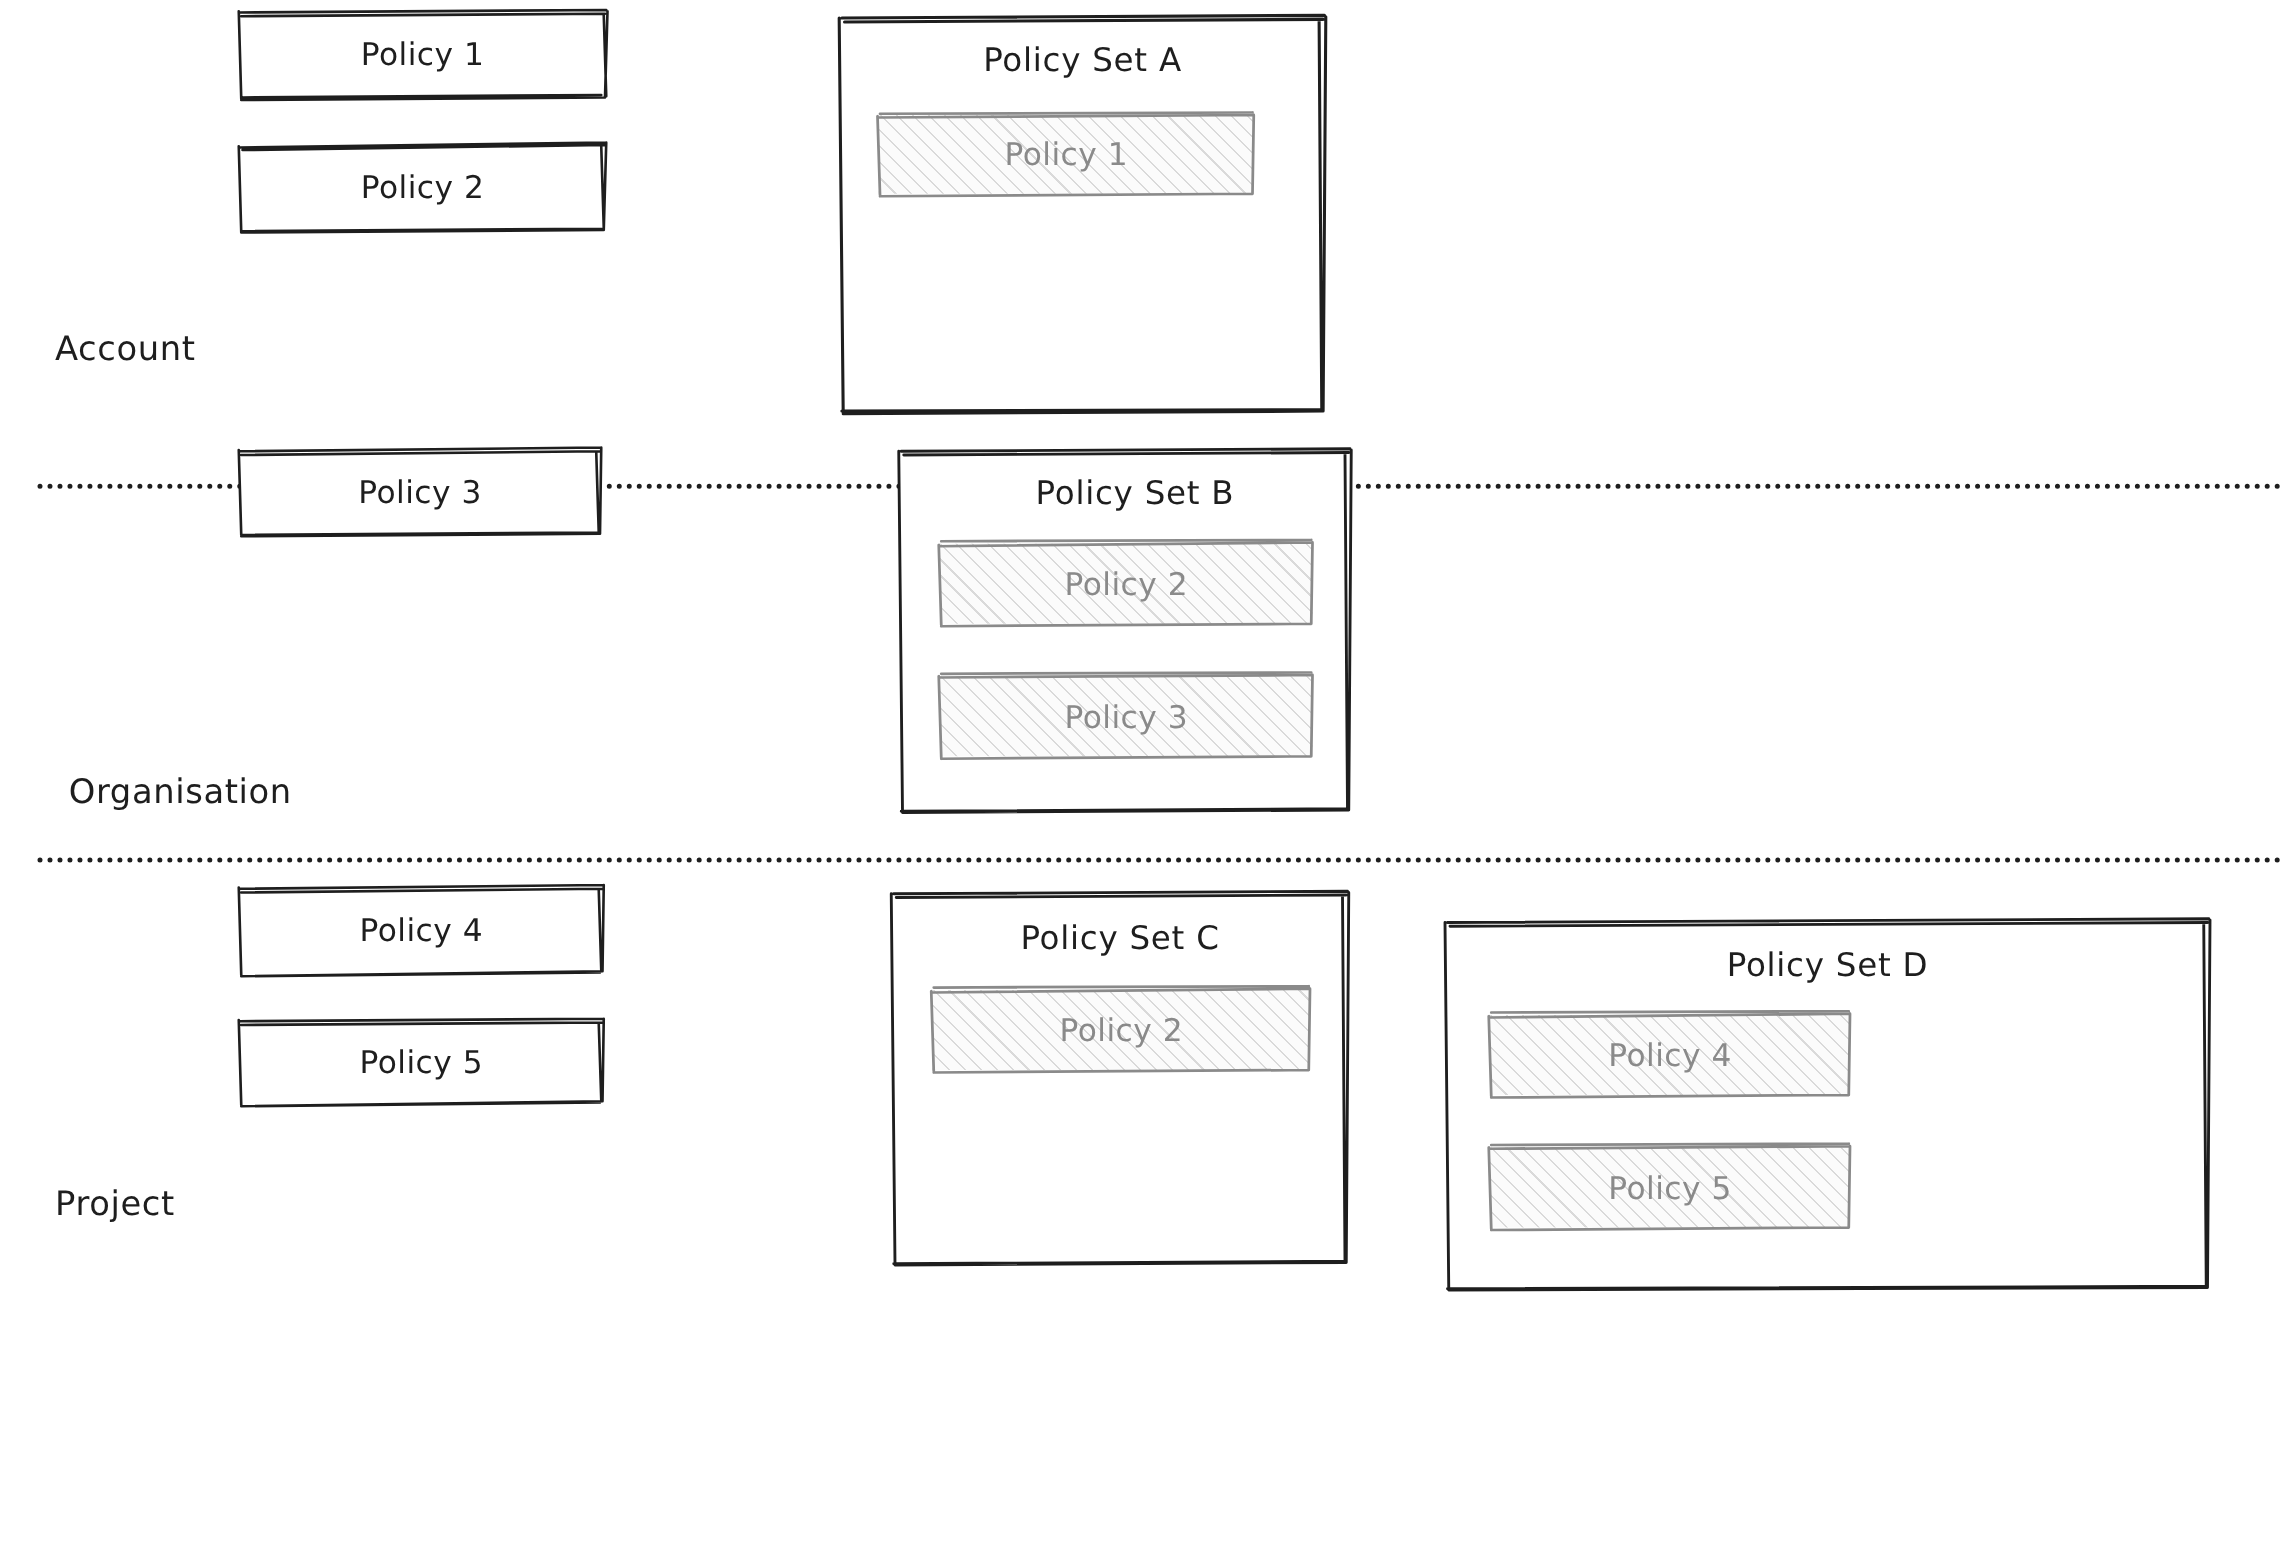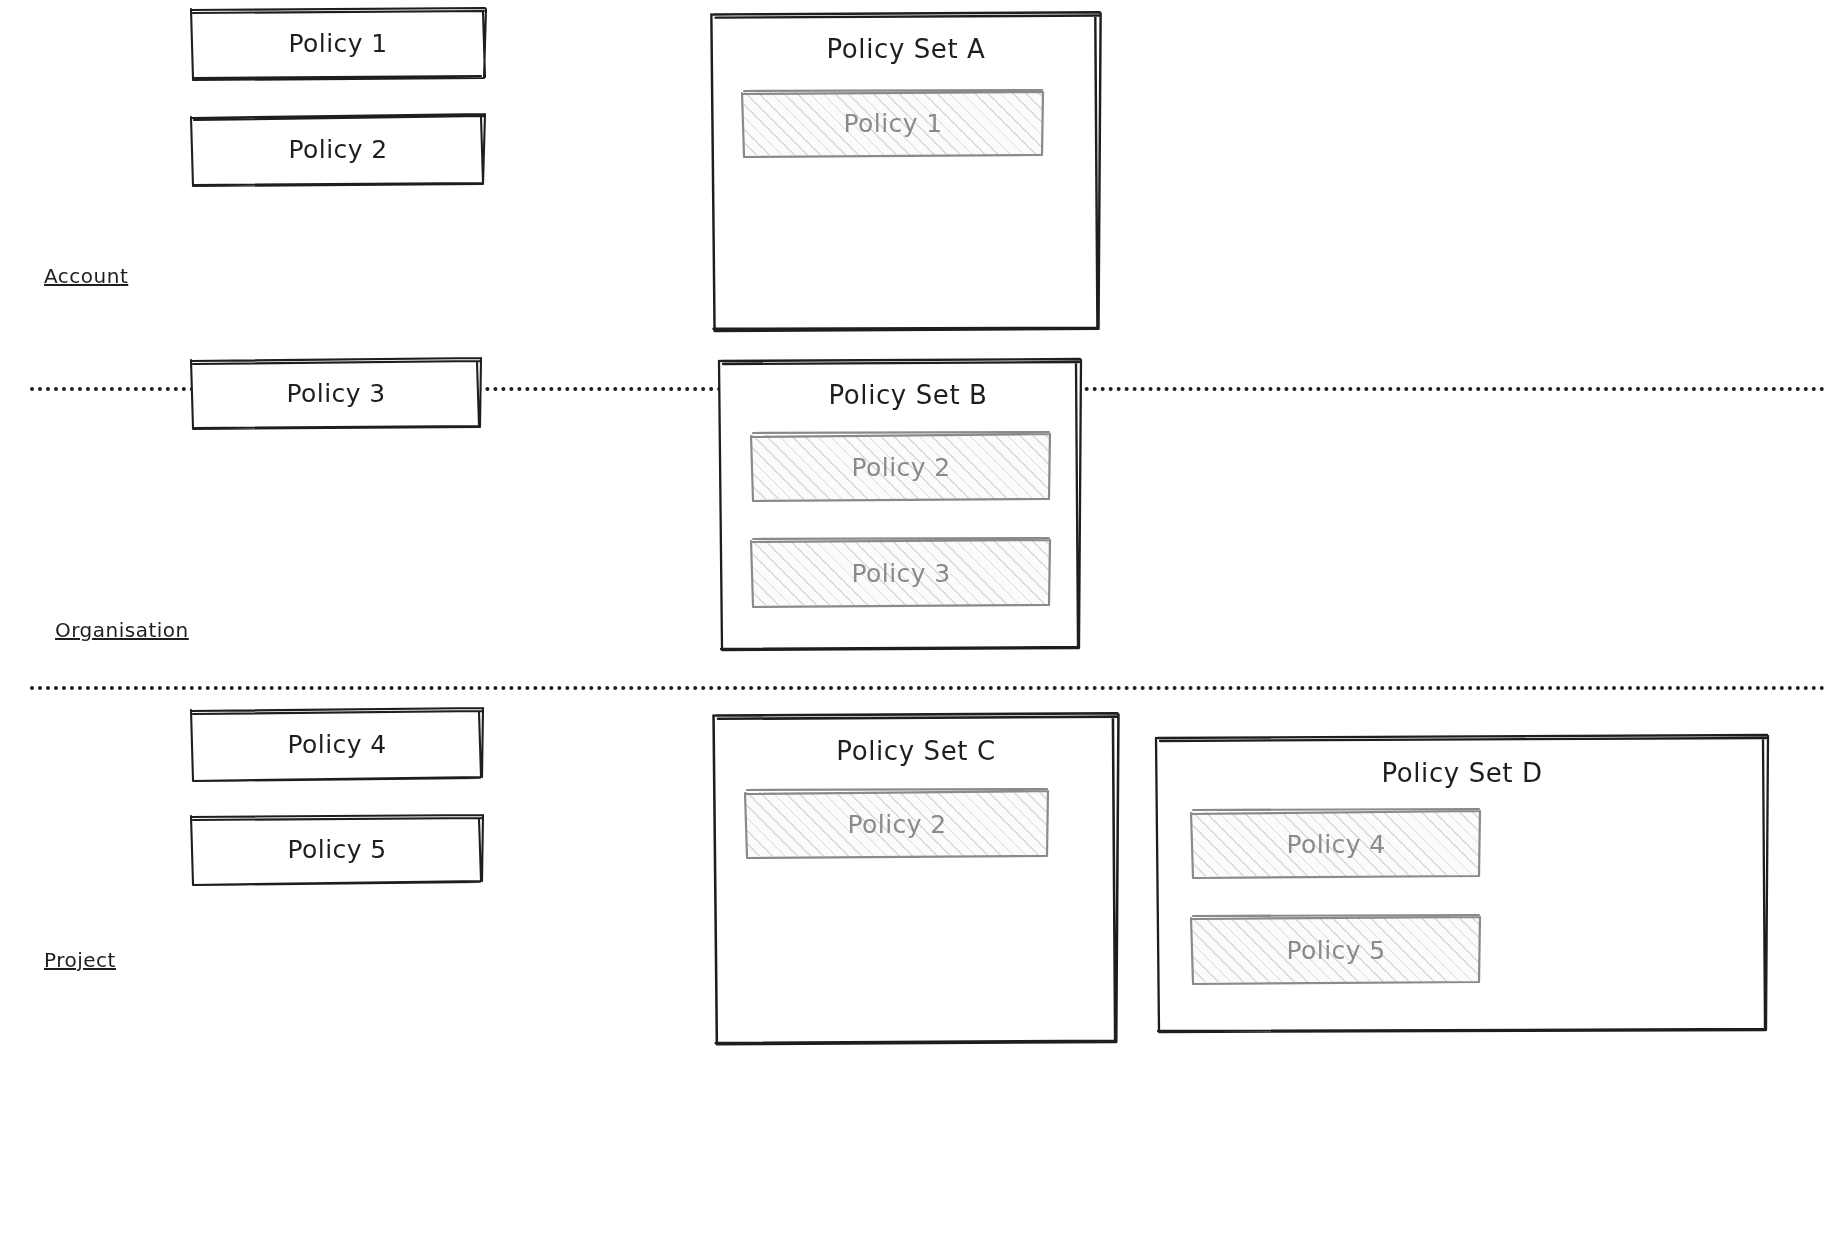--- a/index.html
+++ b/index.html
@@ -13,26 +13,25 @@
   
   .divider{
     position:absolute;left:30px;right:0px;height:0;
     border-top:4px dotted #1e1e1e;
   }
 
   
   .tier-label{
     position:absolute;
     font-family:"DejaVu Sans", sans-serif;
-    font-size:20px;
+    font-size:27px;
     font-weight:400;
     letter-spacing:0.5px;
     color:#1e1e1e;
     white-space:nowrap;
-    text-decoration:underline;
   }
 
   
   .policy-box{
     position:absolute;
     background:#ffffff;
     display:flex;align-items:center;justify-content:center;
     color:#1e1e1e;
     font-size:25px;
     letter-spacing:0.4px;
@@ -92,21 +91,21 @@
   </div>
 
   <div class="policy-box" style="left:192px;top:115px;width:292px;height:68px;">
     <svg class="sk" viewBox="0 0 302 78" preserveAspectRatio="none">
       <path d="M5,8 L298,4 M298,4 L296,74 M296,74 L6,76 M6,76 L4,7
                M7,10 L297,6 M294,7 L296,72 M295,73 L6,75" fill="none" stroke="#1e1e1e" stroke-width="2.1" stroke-linecap="round"></path>
     </svg>
     <span class="lbl">Policy 2</span>
   </div>
 
-  <div class="policy-set" style="left:712px;top:14px;width:388px;height:294px;">
+  <div class="policy-set" style="left:672px;top:14px;width:388px;height:294px;">
     <svg class="sk" viewBox="0 0 374 306" preserveAspectRatio="none">
       <path d="M7,6 L368,4 M369,5 L367,300 M367,300 L8,302 M8,301 L5,6
                M9,9 L367,7 M364,8 L366,299 M365,299 L7,300" fill="none" stroke="#1e1e1e" stroke-width="2.3" stroke-linecap="round"></path>
     </svg>
     <div class="set-title" style="top:20px;">Policy Set A</div>
     <div class="member" style="left:31px;top:78px;width:300px;height:63px;">
       <svg class="sk" viewBox="0 0 310 73" preserveAspectRatio="none">
         <path d="M5,7 L305,5 M305,5 L304,68 M304,68 L6,70 M6,69 L4,6
                  M6,4 L304,3" fill="none" stroke="#8a8a8a" stroke-width="2.2" stroke-linecap="round"></path>
       </svg>
@@ -161,21 +160,21 @@
   </div>
 
   <div class="policy-box" style="left:192px;top:816px;width:290px;height:66px;">
     <svg class="sk" viewBox="0 0 300 76" preserveAspectRatio="none">
       <path d="M5,6 L296,4 M296,4 L295,70 M295,70 L6,74 M6,73 L4,5
                M6,9 L295,7 M292,8 L294,69 M293,71 L7,74" fill="none" stroke="#1e1e1e" stroke-width="2.1" stroke-linecap="round"></path>
     </svg>
     <span class="lbl">Policy 5</span>
   </div>
 
-  <div class="policy-set" style="left:714px;top:716px;width:404px;height:294px;">
+  <div class="policy-set" style="left:714px;top:716px;width:364px;height:294px;">
     <svg class="sk" viewBox="0 0 376 306" preserveAspectRatio="none">
       <path d="M7,5 L370,3 M371,4 L369,300 M369,300 L8,302 M8,301 L5,5
                M9,8 L369,6 M366,7 L368,299 M367,299 L7,301" fill="none" stroke="#1e1e1e" stroke-width="2.3" stroke-linecap="round"></path>
     </svg>
     <div class="set-title" style="top:20px;">Policy Set C</div>
     <div class="member" style="left:32px;top:76px;width:302px;height:64px;">
       <svg class="sk" viewBox="0 0 312 74" preserveAspectRatio="none">
         <path d="M5,7 L307,4 M307,4 L306,69 M306,69 L6,71 M6,70 L4,6
                  M6,3 L306,2" fill="none" stroke="#8a8a8a" stroke-width="2.2" stroke-linecap="round"></path>
       </svg>

